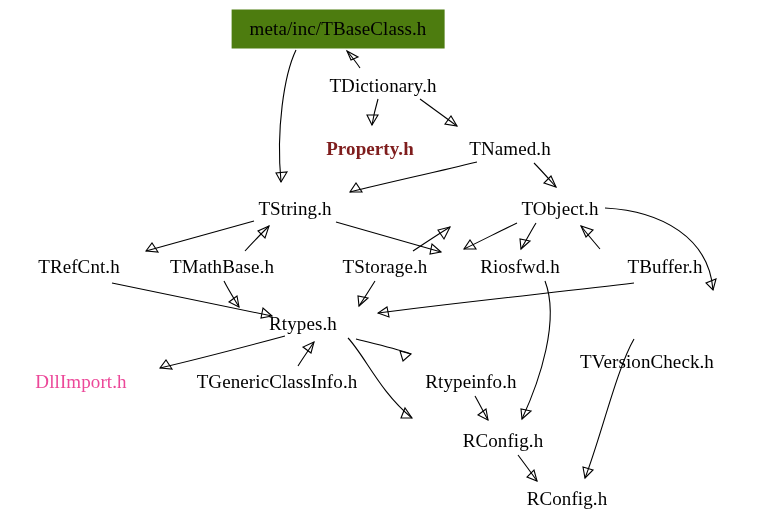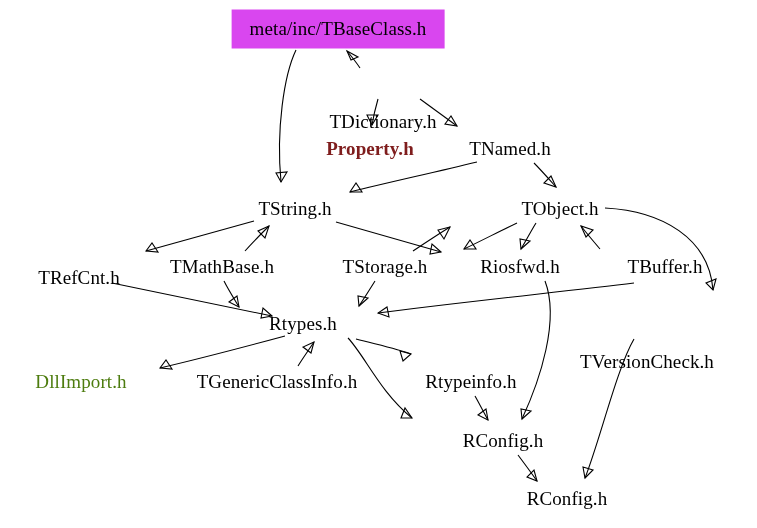--- a/index.html
+++ b/index.html
@@ -143,33 +143,33 @@
         <path d="M 518,455 C 524,463 530,471 537,481" stroke="#000000"></path>
         <path d="M 537,481 L 534,470 L 527,477 Z Z" fill="#000000" stroke="#000000" stroke-width="0.6"></path>
       </g>
       <g>
         <path d="M 634,339 C 617,368 600,440 585,478" stroke="#000000"></path>
         <path d="M 585,478 L 593,470 L 583,467 Z Z" fill="#000000" stroke="#000000" stroke-width="0.6"></path>
       </g>
     </svg>
 
   <div id="nodes">
-      <div class="node root" style="left: 338px; top: 29px; background: #d946ef; color: rgb(0, 0, 0);">meta/inc/TBaseClass.h</div>
-      <div class="node" style="left: 383px; top: 85px; color: rgb(0, 0, 0); margin-top: 36px;">TDictionary.h</div>
+      <div class="node root" style="left: 338px; top: 29px; background: #4d7c0f; color: rgb(0, 0, 0);">meta/inc/TBaseClass.h</div>
+      <div class="node" style="left: 383px; top: 85px; color: rgb(0, 0, 0);">TDictionary.h</div>
       <div class="node" style="left: 370px; top: 148px; color: #7f1d1d; font-weight: bold;">Property.h</div>
       <div class="node" style="left: 510px; top: 148px; color: rgb(0, 0, 0);">TNamed.h</div>
       <div class="node" style="left: 295px; top: 208px; color: rgb(0, 0, 0); text-align: right;">TString.h</div>
       <div class="node" style="left: 560px; top: 208px; color: rgb(0, 0, 0);">TObject.h</div>
-      <div class="node" style="left: 79px; top: 266px; color: rgb(0, 0, 0); margin-top: 11px;">TRefCnt.h</div>
+      <div class="node" style="left: 79px; top: 266px; color: rgb(0, 0, 0);">TRefCnt.h</div>
       <div class="node" style="left: 222px; top: 266px; color: rgb(0, 0, 0);">TMathBase.h</div>
       <div class="node" style="left: 385px; top: 266px; color: rgb(0, 0, 0);">TStorage.h</div>
       <div class="node" style="left: 520px; top: 266px; color: rgb(0, 0, 0);">Riosfwd.h</div>
       <div class="node" style="left: 665px; top: 266px; color: rgb(0, 0, 0);">TBuffer.h</div>
       <div class="node" style="left: 303px; top: 323px; color: rgb(0, 0, 0);">Rtypes.h</div>
       <div class="node" style="left: 647px; top: 323px; color: rgb(0, 0, 0); margin-top: 38px;">TVersionCheck.h</div>
-      <div class="node" style="left: 81px; top: 381px; color: #4d7c0f;">DllImport.h</div>
+      <div class="node" style="left: 81px; top: 381px; color: #ec4899;">DllImport.h</div>
       <div class="node" style="left: 277px; top: 381px; color: rgb(0, 0, 0);">TGenericClassInfo.h</div>
       <div class="node" style="left: 471px; top: 381px; color: rgb(0, 0, 0);">Rtypeinfo.h</div>
       <div class="node" style="left: 503px; top: 440px; color: rgb(0, 0, 0);">RConfig.h</div>
       <div class="node" style="left: 567px; top: 498px; color: rgb(0, 0, 0);">RConfig.h</div>
     </div>
 
 </div>
 
 </body></html>

